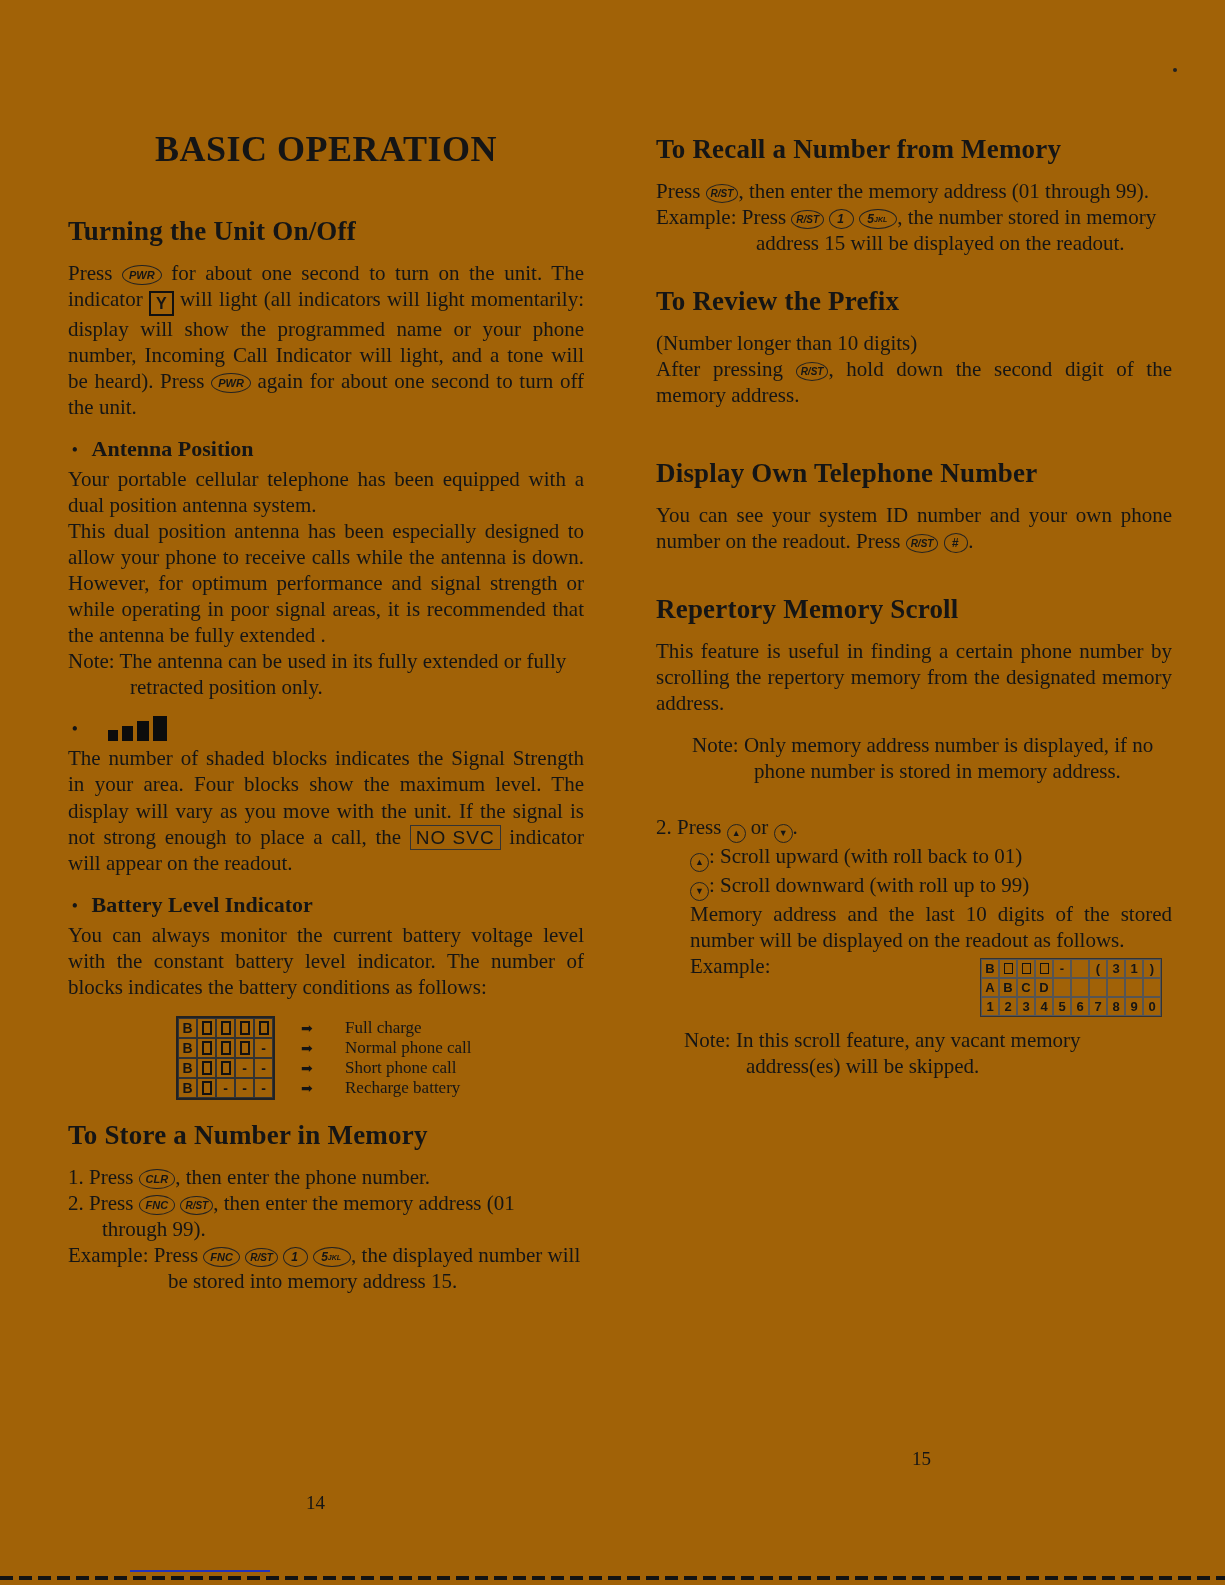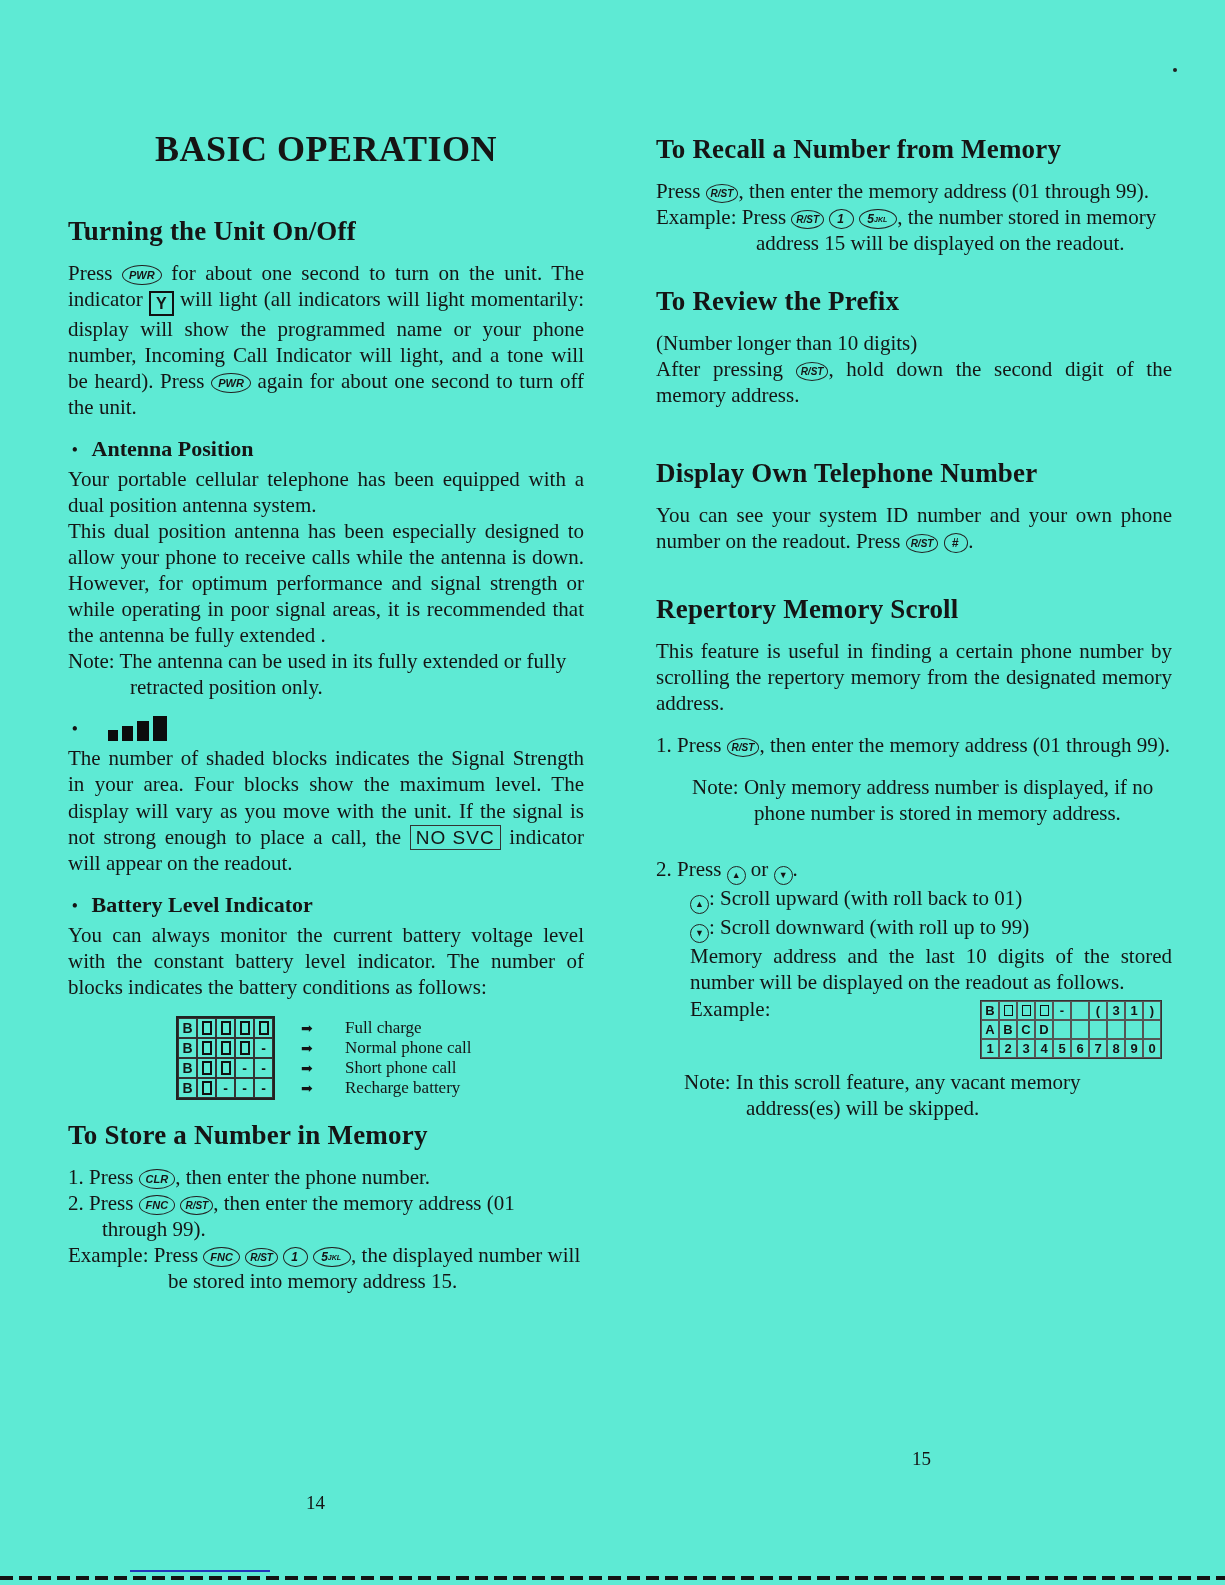--- a/index.html
+++ b/index.html
@@ -1,16 +1,16 @@
 <!DOCTYPE html>
 <html><head>
 <meta charset="utf-8">
 <style>
   html,body{margin:0;padding:0;background:#e8e8e8;}
-  .page{position:relative;width:1225px;height:1585px;background:#5eead4;
+  .page{position:relative;width:1225px;height:1585px;background:#a16207;
         font-family:"Liberation Serif",serif;color:#151515;overflow:hidden;}
   .col{position:absolute;}
   .col-left{left:68px;top:128px;width:516px;}
   .col-right{left:656px;top:134px;width:516px;}
 
   .title{font-size:36px;font-weight:bold;text-align:center;margin:0 0 46px 0;letter-spacing:.5px;}
   .h2{font-size:27px;font-weight:bold;margin:0 0 13px 0;letter-spacing:.2px;}
   .bullet-h{font-size:22px;font-weight:bold;margin:16px 0 4px 0;display:flex;align-items:flex-end;}
   .bullet-h .bullet{font-size:16px;margin:0 14px 3px 4px;}
   .p{font-size:21px;line-height:1.24;text-align:justify;margin:0;}
@@ -223,24 +223,20 @@
     </p>
 
     <div class="h2" style="margin-top:50px;">Display Own Telephone Number</div>
     <p class="p">
       <span>You can see your system ID number and your own phone number on the readout. Press </span><span class="key rst">R/ST</span> <span class="key digit">#</span><span>.</span>
     </p>
 
     <div class="h2" style="margin-top:40px;">Repertory Memory Scroll</div>
     <p class="p">This feature is useful in finding a certain phone number by scrolling the repertory memory from the designated memory address.</p>
 
-    <p class="p li" style="margin-top:16px;">
-      <span>1.</span>
-      <span>Press </span><span class="key rst">R/ST</span><span>, then enter the memory address (01 through 99).</span>
-    </p>
     <p class="p note" style="margin:16px 0 0 36px;">
       <span>Note:</span>
       <span>Only memory address number is displayed, if no phone number is stored in memory address.</span>
     </p>
 
     <p class="p li" style="margin-top:30px;">
       <span>2.</span>
       <span>Press </span><span class="key circle">▲</span><span> or </span><span class="key circle">▼</span><span>.</span>
     </p>
     <div class="sub-block">

